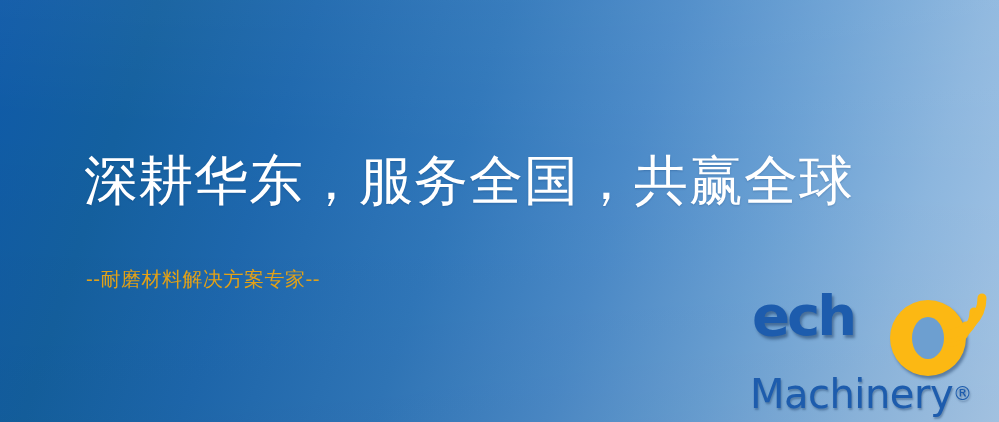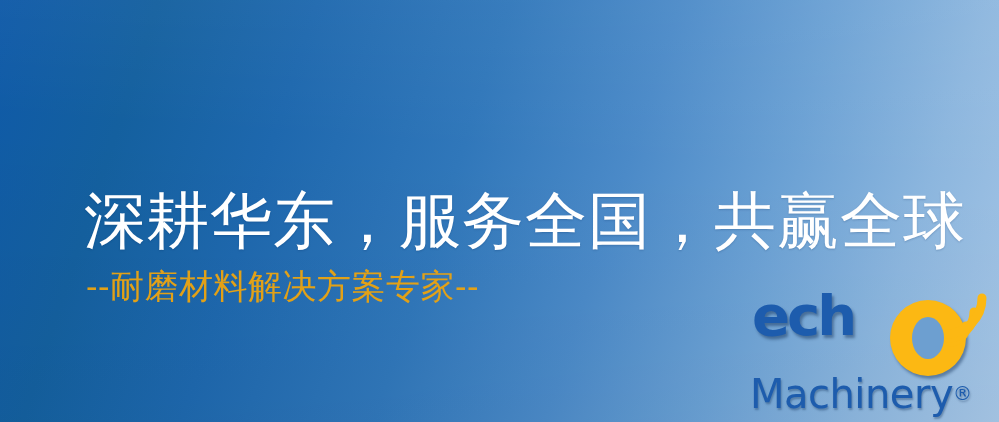--- a/index.html
+++ b/index.html
@@ -30,35 +30,34 @@
     inset: 0;
     background: linear-gradient(184deg, rgba(255,255,255,0.05) 0%, rgba(255,255,255,0.0) 38%, rgba(0,0,0,0.035) 100%);
     pointer-events: none;
   }
 
   #headline {
     position: absolute;
     left: 84px;
     top: 152px;
     font-family: "DejaVu Serif", "Liberation Serif", serif;
-    font-size: 62px;
+    font-size: 54px;
     line-height: 1.08;
     color: #ffffff;
     letter-spacing: 1px;
     white-space: nowrap;
     text-shadow: 0 1px 2px rgba(0,40,90,0.22);
-    margin-top: 36px;
   }
 
   #subtitle {
     position: absolute;
     left: 86px;
     top: 268px;
     font-family: "DejaVu Serif", "Liberation Serif", serif;
-    font-size: 34px;
+    font-size: 20px;
     line-height: 1.1;
     color: #e2a117;
     letter-spacing: 0.5px;
     white-space: nowrap;
   }
 
   
   #logo {
     position: absolute;
     left: 748px;

